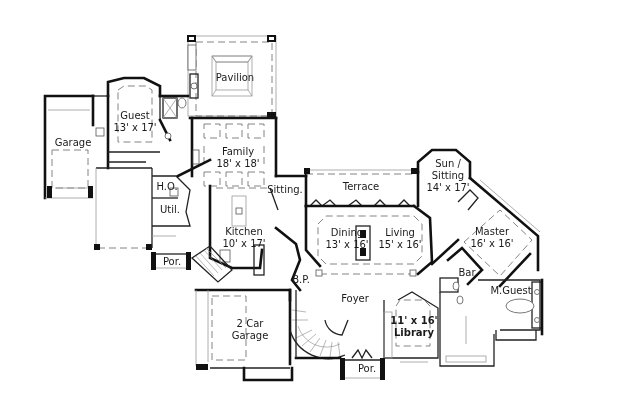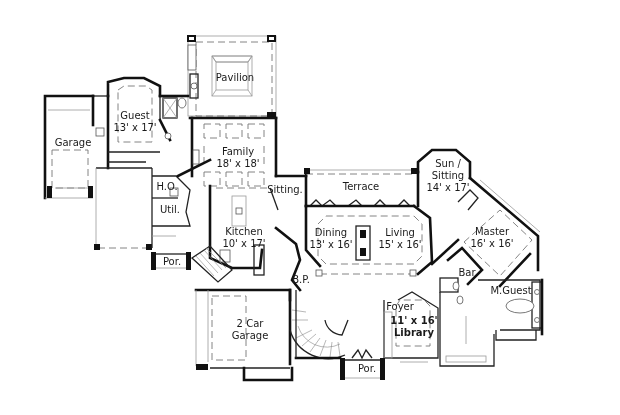--- a/index.html
+++ b/index.html
@@ -272,21 +272,21 @@
   <div>Sun /</div>
   <div>Sitting</div>
   <div>14' x 17'</div>
 </div>
 
 <div class="label" style="left:244px; top:226px;">
   <div>Kitchen</div>
   <div>10' x 17'</div>
 </div>
 
-<div class="label" style="left:331px; top:227px;">
+<div class="label" style="left:347px; top:227px;">
   <div>Dining</div>
   <div>13' x 16'</div>
 </div>
 
 <div class="label" style="left:400px; top:227px;">
   <div>Living</div>
   <div>15' x 16'</div>
 </div>
 
 <div class="label" style="left:492px; top:226px;">
@@ -299,21 +299,21 @@
 </div>
 
 <div class="label" style="left:301px; top:274px;">
   <div>B.P.</div>
 </div>
 
 <div class="label" style="left:467px; top:267px;">
   <div>Bar</div>
 </div>
 
-<div class="label" style="left:355px; top:301px;margin-left:45px;">
+<div class="label" style="left:355px; top:293px;">
   <div>Foyer</div>
 </div>
 
 <div class="label" style="left:511px; top:285px;">
   <div>M.Guest</div>
 </div>
 
 <div class="label" style="left:250px; top:318px;">
   <div>2 Car</div>
   <div>Garage</div>

